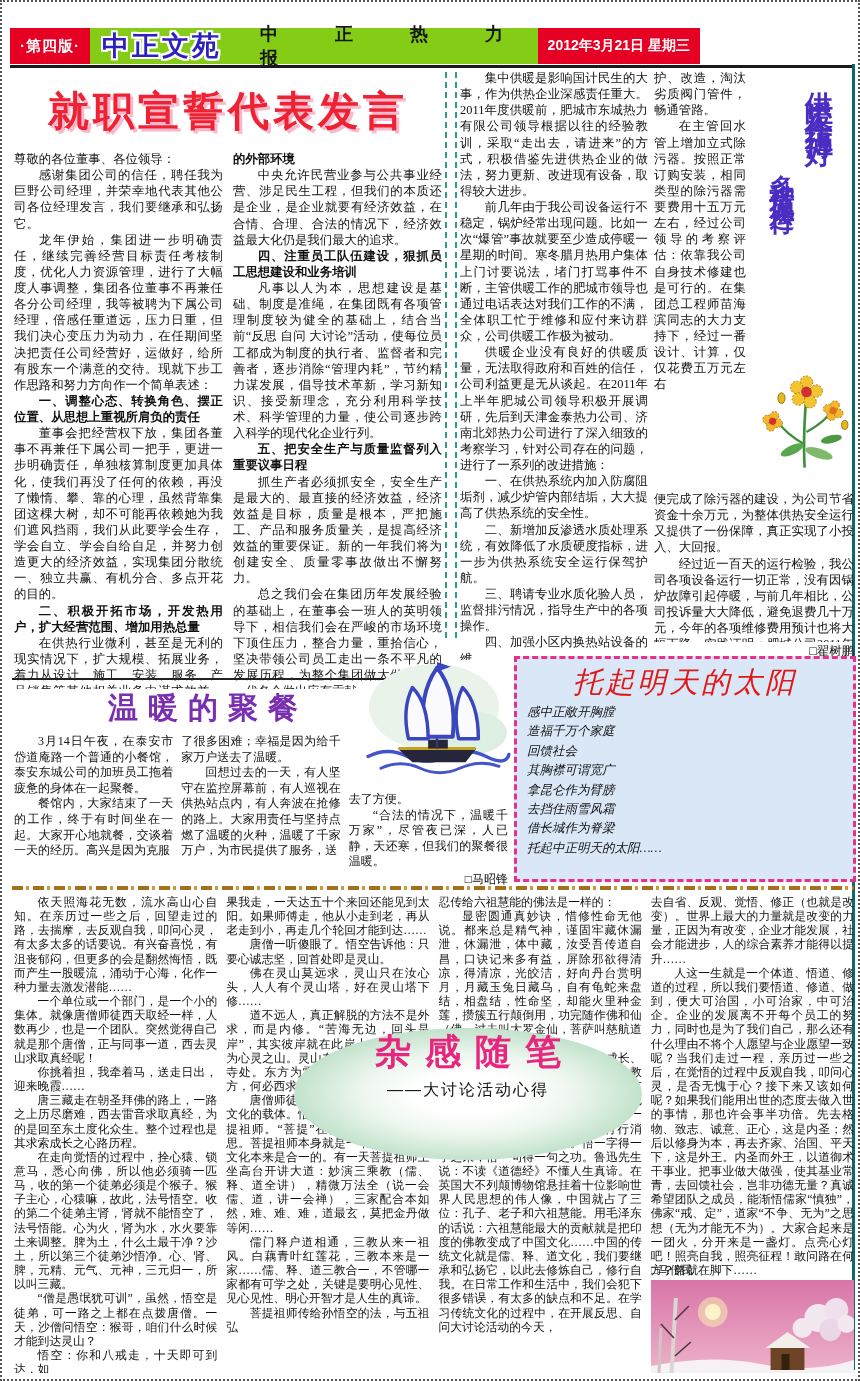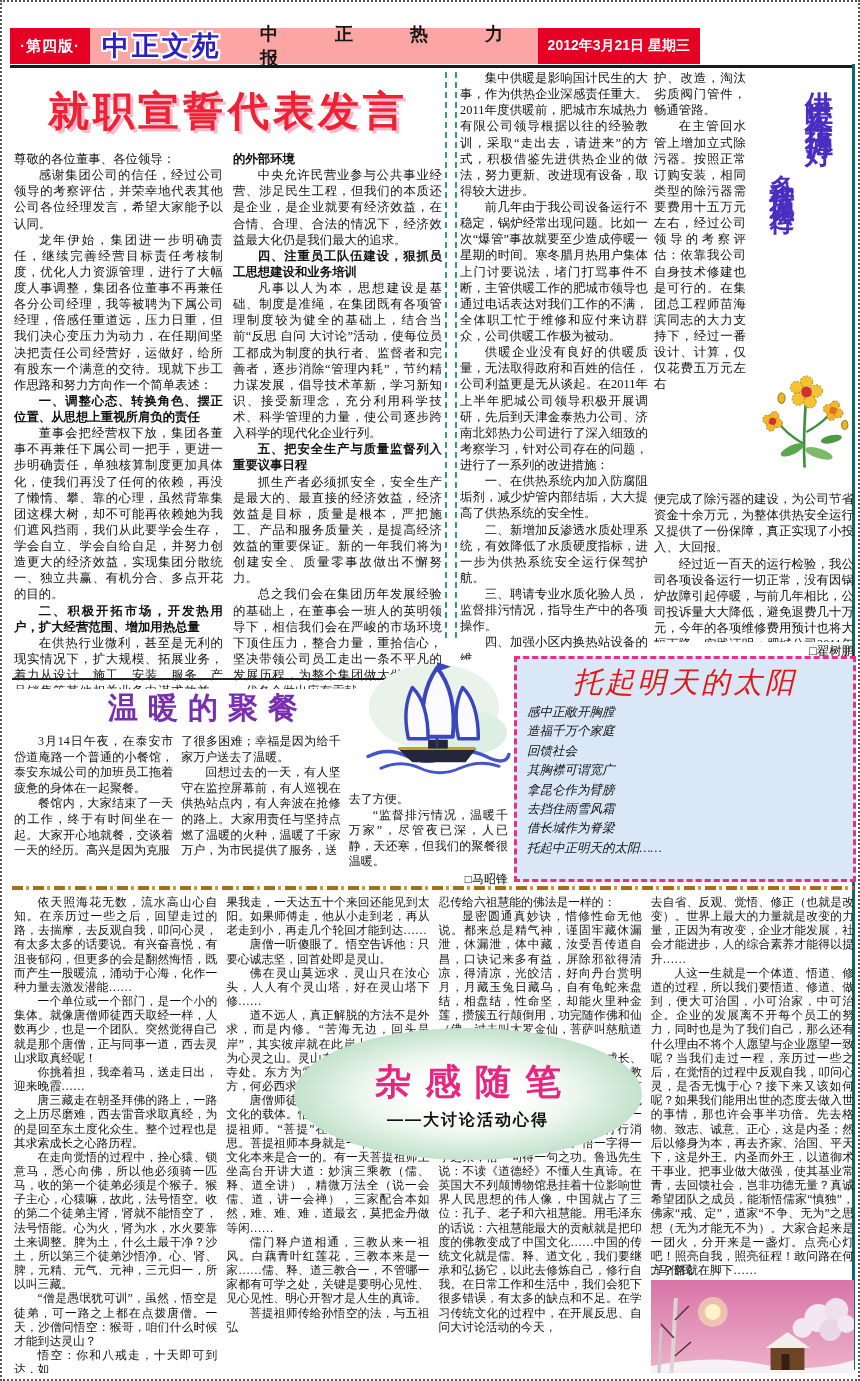--- a/index.html
+++ b/index.html
@@ -6,21 +6,21 @@
   .page{position:relative;width:860px;height:1381px;background:#fff;border:2px dotted #555;
         box-sizing:border-box;overflow:hidden;margin:0 auto;
         font-family:"Liberation Serif","DejaVu Serif",serif;color:#111;}
   .sans{font-family:"Liberation Sans","DejaVu Sans",sans-serif;}
   .abs{position:absolute;}
   p{margin:0;text-indent:2em;}
   p.b{font-weight:bold;}
   .teal-edge{position:absolute;right:3px;top:62px;width:3px;height:1306px;background:#0c6b68;}
 
   
-  .header{position:absolute;left:8px;top:26px;width:690px;height:36px;background:#fca5a5;
+  .header{position:absolute;left:8px;top:26px;width:690px;height:36px;background:#84cc16;
           display:flex;align-items:stretch;justify-content:center;}
   .edition{background:#e60023;color:#fff;font-weight:bold;font-size:15px;display:flex;
            align-items:center;padding:0 10px;letter-spacing:1px;}
   .secname{color:#2d1fc0;font-weight:900;font-size:27px;letter-spacing:3px;display:flex;align-items:center;
            padding:0 12px;
            text-shadow:-2px -2px 0 #fff,2px -2px 0 #fff,-2px 2px 0 #fff,2px 2px 0 #fff,0 2px 0 #fff,0 -2px 0 #fff,2px 0 0 #fff,-2px 0 0 #fff;}
   .masthead{flex:1;display:flex;align-items:center;justify-content:center;font-weight:bold;
             font-size:18px;letter-spacing:26px;padding-left:26px;color:#151515;}
   .datebox{background:#e60023;color:#fff;font-weight:bold;font-size:14px;display:flex;
            align-items:center;padding:0 10px;}
@@ -79,23 +79,23 @@
   .pline{white-space:nowrap;}
 
   .divider-gold{left:10px;top:884px;width:842px;height:4px;
     background:repeating-linear-gradient(90deg,#a5701c 0 11px,#fff 11px 14px,#c89a40 14px 17px,#fff 17px 21px);}
 
   
   .essay{left:12px;top:893px;width:840px;height:478px;display:flex;gap:9px;}
   .e-col{flex:1;font-size:11.8px;line-height:1.2;text-align:justify;overflow:hidden;position:relative;}
   .oval{position:absolute;left:280px;top:133px;width:348px;height:132px;border-radius:50%;
         background:radial-gradient(closest-side,#ffffff 30%,#eef7ef 60%,#c2e2cb 100%);
-        display:flex;flex-direction:column;align-items:center;justify-content:center;z-index:5;}
+        display:flex;flex-direction:column;align-items:center;z-index:5;}
   .e-title{color:#e8257f;font-weight:900;font-size:36px;letter-spacing:14px;text-indent:14px;}
-  .e-sub{font-weight:bold;font-size:16px;margin-top:3px;letter-spacing:2px;}
+  .e-sub{font-weight:normal;font-size:16px;margin-top:3px;letter-spacing:2px;}
   .e-foot{text-align:left;margin-top:-14px;}
   .winter{width:100%;height:140px;margin-top:3px;display:block;}
 </style>
 </head>
 <body>
 
 <div class="page">
 
   <div class="header sans">
     <div class="edition">·第四版·</div>
@@ -104,21 +104,21 @@
     <div class="datebox">2012年3月21日 星期三</div>
   </div>
   <div class="header-rule"></div>
   <div class="teal-edge"></div>
 
   <div class="abs speech">
     <div class="speech-title sans">就职宣誓代表发言</div>
     <div class="cols">
       <div class="s-col s-col1">
           <p>尊敬的各位董事、各位领导：</p>
-          <p>感谢集团公司的信任，经过公司领导的考察评估，并荣幸地代表其他公司各位经理发言，希望大家能予以认同。</p>
+          <p>感谢集团公司的信任，聘任我为巨野公司经理，并荣幸地代表其他公司各位经理发言，我们要继承和弘扬它。</p>
           <p>龙年伊始，集团进一步明确责任，继续完善经营目标责任考核制度，优化人力资源管理，进行了大幅度人事调整，集团各位董事不再兼任各分公司经理，我等被聘为下属公司经理，倍感任重道远，压力日重，但我们决心变压力为动力，在任期间坚决把责任公司经营好，运做好，给所有股东一个满意的交待。现就下步工作思路和努力方向作一个简单表述：</p>
           <p class="b">一、调整心态、转换角色、摆正位置、从思想上重视所肩负的责任</p>
           <p>董事会把经营权下放，集团各董事不再兼任下属公司一把手，更进一步明确责任，单独核算制度更加具体化，使我们再没了任何的依赖，再没了懒惰、攀、靠的心理，虽然背靠集团这棵大树，却不可能再依赖她为我们遮风挡雨，我们从此要学会生存，学会自立、学会自给自足，并努力创造更大的经济效益，实现集团分散统一、独立共赢、有机分合、多点开花的目的。</p>
           <p class="b">二、积极开拓市场，开发热用户，扩大经营范围、增加用热总量</p>
           <p>在供热行业微利，甚至是无利的现实情况下，扩大规模、拓展业务，着力从设计、施工、安装、服务、产品销售等其他相关业务中谋求效益，实现集团大营销战略是我们今后重点发展方向。</p>
         </div>
       <div class="s-col cont">
         <div>
             <p class="b">的外部环境</p>
             <p>中央允许民营业参与公共事业经营、涉足民生工程，但我们的本质还是企业，是企业就要有经济效益，在合情、合理、合法的情况下，经济效益最大化仍是我们最大的追求。</p>
@@ -223,21 +223,21 @@
           <p>3月14日午夜，在泰安市岱道庵路一个普通的小餐馆，泰安东城公司的加班员工拖着疲惫的身体在一起聚餐。</p>
           <p>餐馆内，大家结束了一天的工作，终于有时间坐在一起。大家开心地就餐，交谈着一天的经历。高兴是因为克服</p>
         </div>
       <div class="d-col cont">
           <p>了很多困难；幸福是因为给千家万户送去了温暖。</p>
           <p>回想过去的一天，有人坚守在监控屏幕前，有人巡视在供热站点内，有人奔波在抢修的路上。大家用责任与坚持点燃了温暖的火种，温暖了千家万户，为市民提供了服务，送</p>
         </div>
       <div class="d-col d-col3 cont">
         <div class="cont">
             <p>去了方便。</p>
-            <p>“监督排污情况，温暖千万家”，尽管夜已深，人已静，天还寒，但我们的聚餐很温暖。</p>
+            <p>“合法的情况下，温暖千万家”，尽管夜已深，人已静，天还寒，但我们的聚餐很温暖。</p>
           </div>
         <div class="d-author">□马昭锋</div>
       </div>
     </div>
   </div>
 
   <div class="abs sun">
     <div class="sun-title">托起明天的太阳</div>
     <div class="sun-cols">
       <div class="sun-col">

